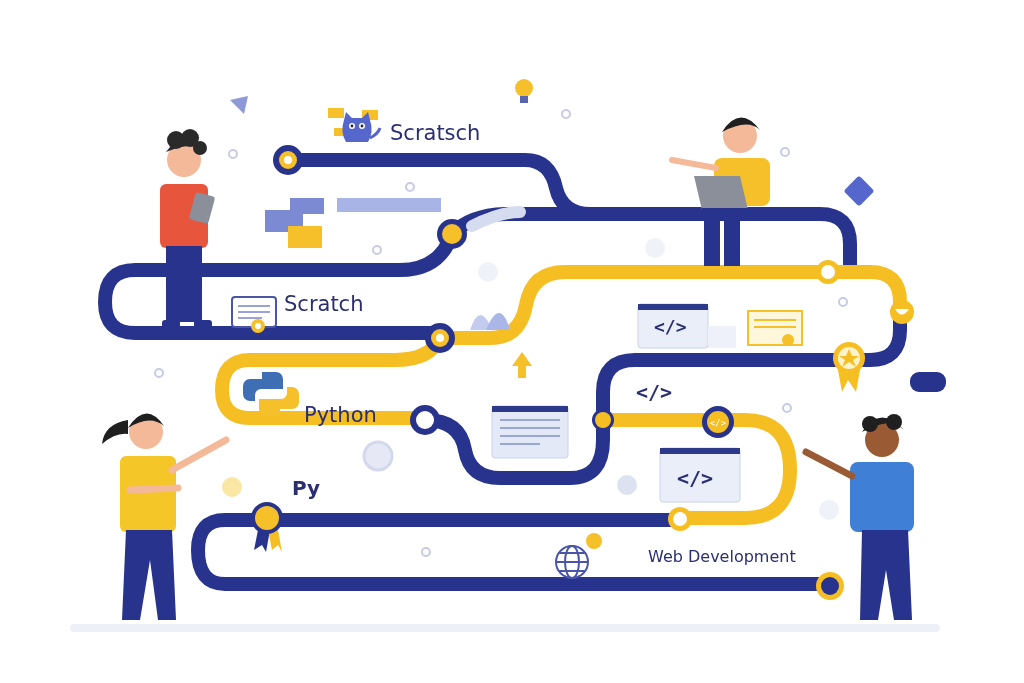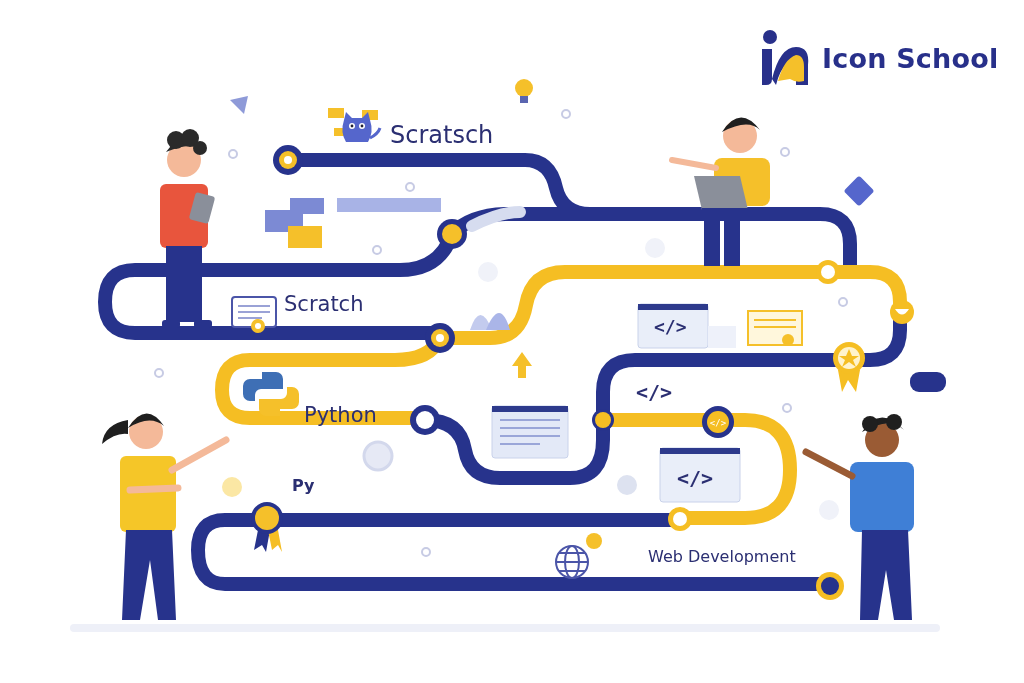--- a/index.html
+++ b/index.html
@@ -187,32 +187,23 @@
       <circle cx="882" cy="440" r="17" fill="#9a5b34"></circle>
       <path d="M862 432 Q880 404 904 430 Q890 416 862 432 Z" fill="#1f1f1f"></path>
       <circle cx="870" cy="424" r="8" fill="#1f1f1f"></circle>
         <circle cx="894" cy="422" r="8" fill="#1f1f1f"></circle>
       <rect x="850" y="462" width="64" height="70" rx="8" fill="#3f7fd6"></rect>
       <path d="M852 476 L806 452" stroke="#9a5b34" stroke-width="7" stroke-linecap="round"></path>
       <polygon points="862,530 908,530 912,620 894,620 886,570 878,620 860,620" fill="#27338c"></polygon>
     </g>
   </svg>
 
-  <div class="brand">
-    <svg width="54" height="58" viewBox="0 0 54 58">
-      <circle cx="12" cy="8" r="7" fill="#28308a"></circle>
-      <path d="M4 20 H14 V50 Q14 56 8 56 H4 Z" fill="#28308a"></path>
-      <path d="M14 50 Q22 18 38 18 Q52 18 50 36 V56 H38 V40 Q38 30 30 34 Q22 40 18 56 Z" fill="#28308a"></path>
-      <path d="M20 52 Q26 30 38 26 Q46 26 46 38 V52 Q38 54 32 50 Z" fill="#f5c02a"></path>
-    </svg>
-    <span class="brand-text">Icon School</span>
-  </div>
-
-  <span class="label" style="left:390px;top:121px;font-size:24px;">Scratsch</span>
+
+  <span class="label" style="left:390px;top:121px;font-size:21px;">Scratsch</span>
   <span class="label" style="left:284px;top:292px;font-size:21px;">Scratch</span>
   <span class="label" style="left:304px;top:382px;font-size:21px;margin-top:21px;">Python</span>
-  <span class="label" style="left:292px;top:476px;font-size:16px;font-weight:700;">Py</span>
+  <span class="label" style="left:292px;top:476px;font-size:20px;font-weight:700;">Py</span>
   <span class="label" style="left:648px;top:547px;font-size:16px;">Web Development</span>
 
   <span class="code" style="left:654px;top:316px;font-size:18px;">&lt;/&gt;</span>
   <span class="code" style="left:636px;top:380px;font-size:20px;">&lt;/&gt;</span>
   <span class="code" style="left:677px;top:466px;font-size:20px;">&lt;/&gt;</span>
 </div>
 
 </body></html>

